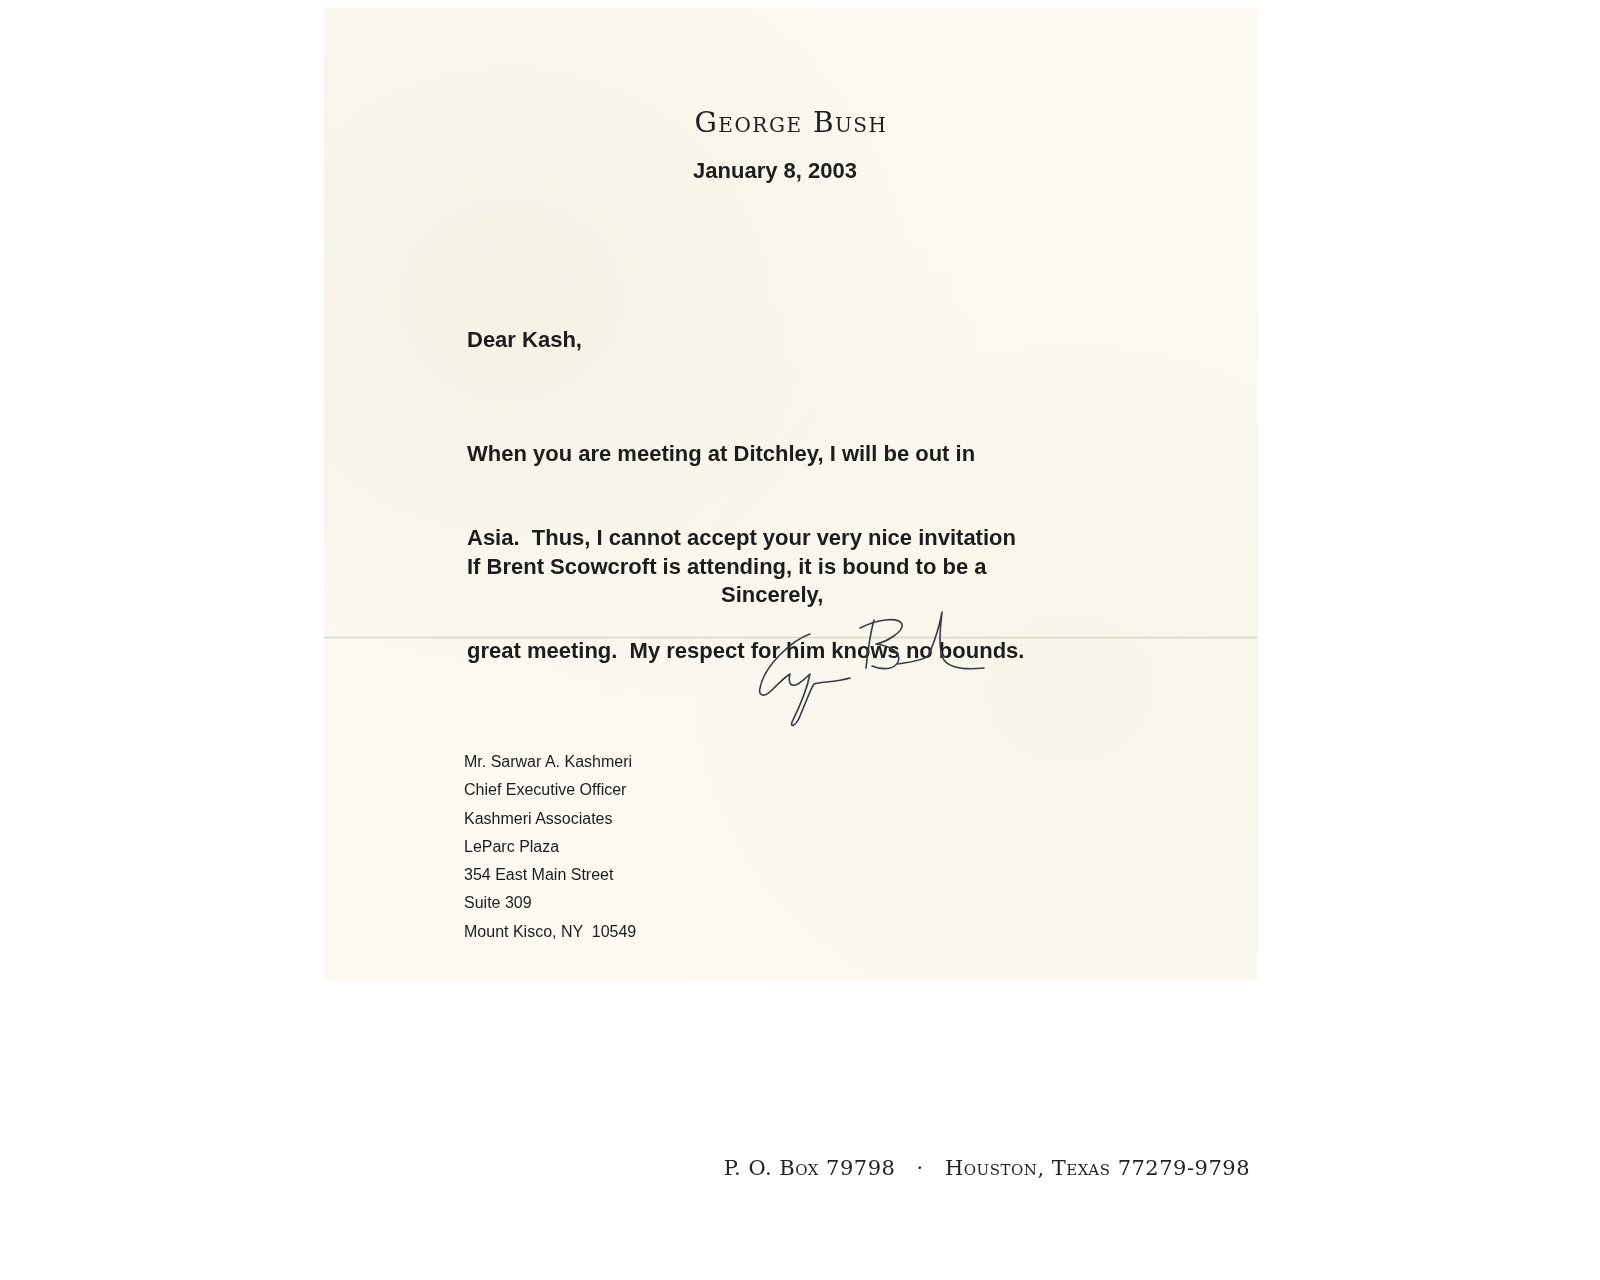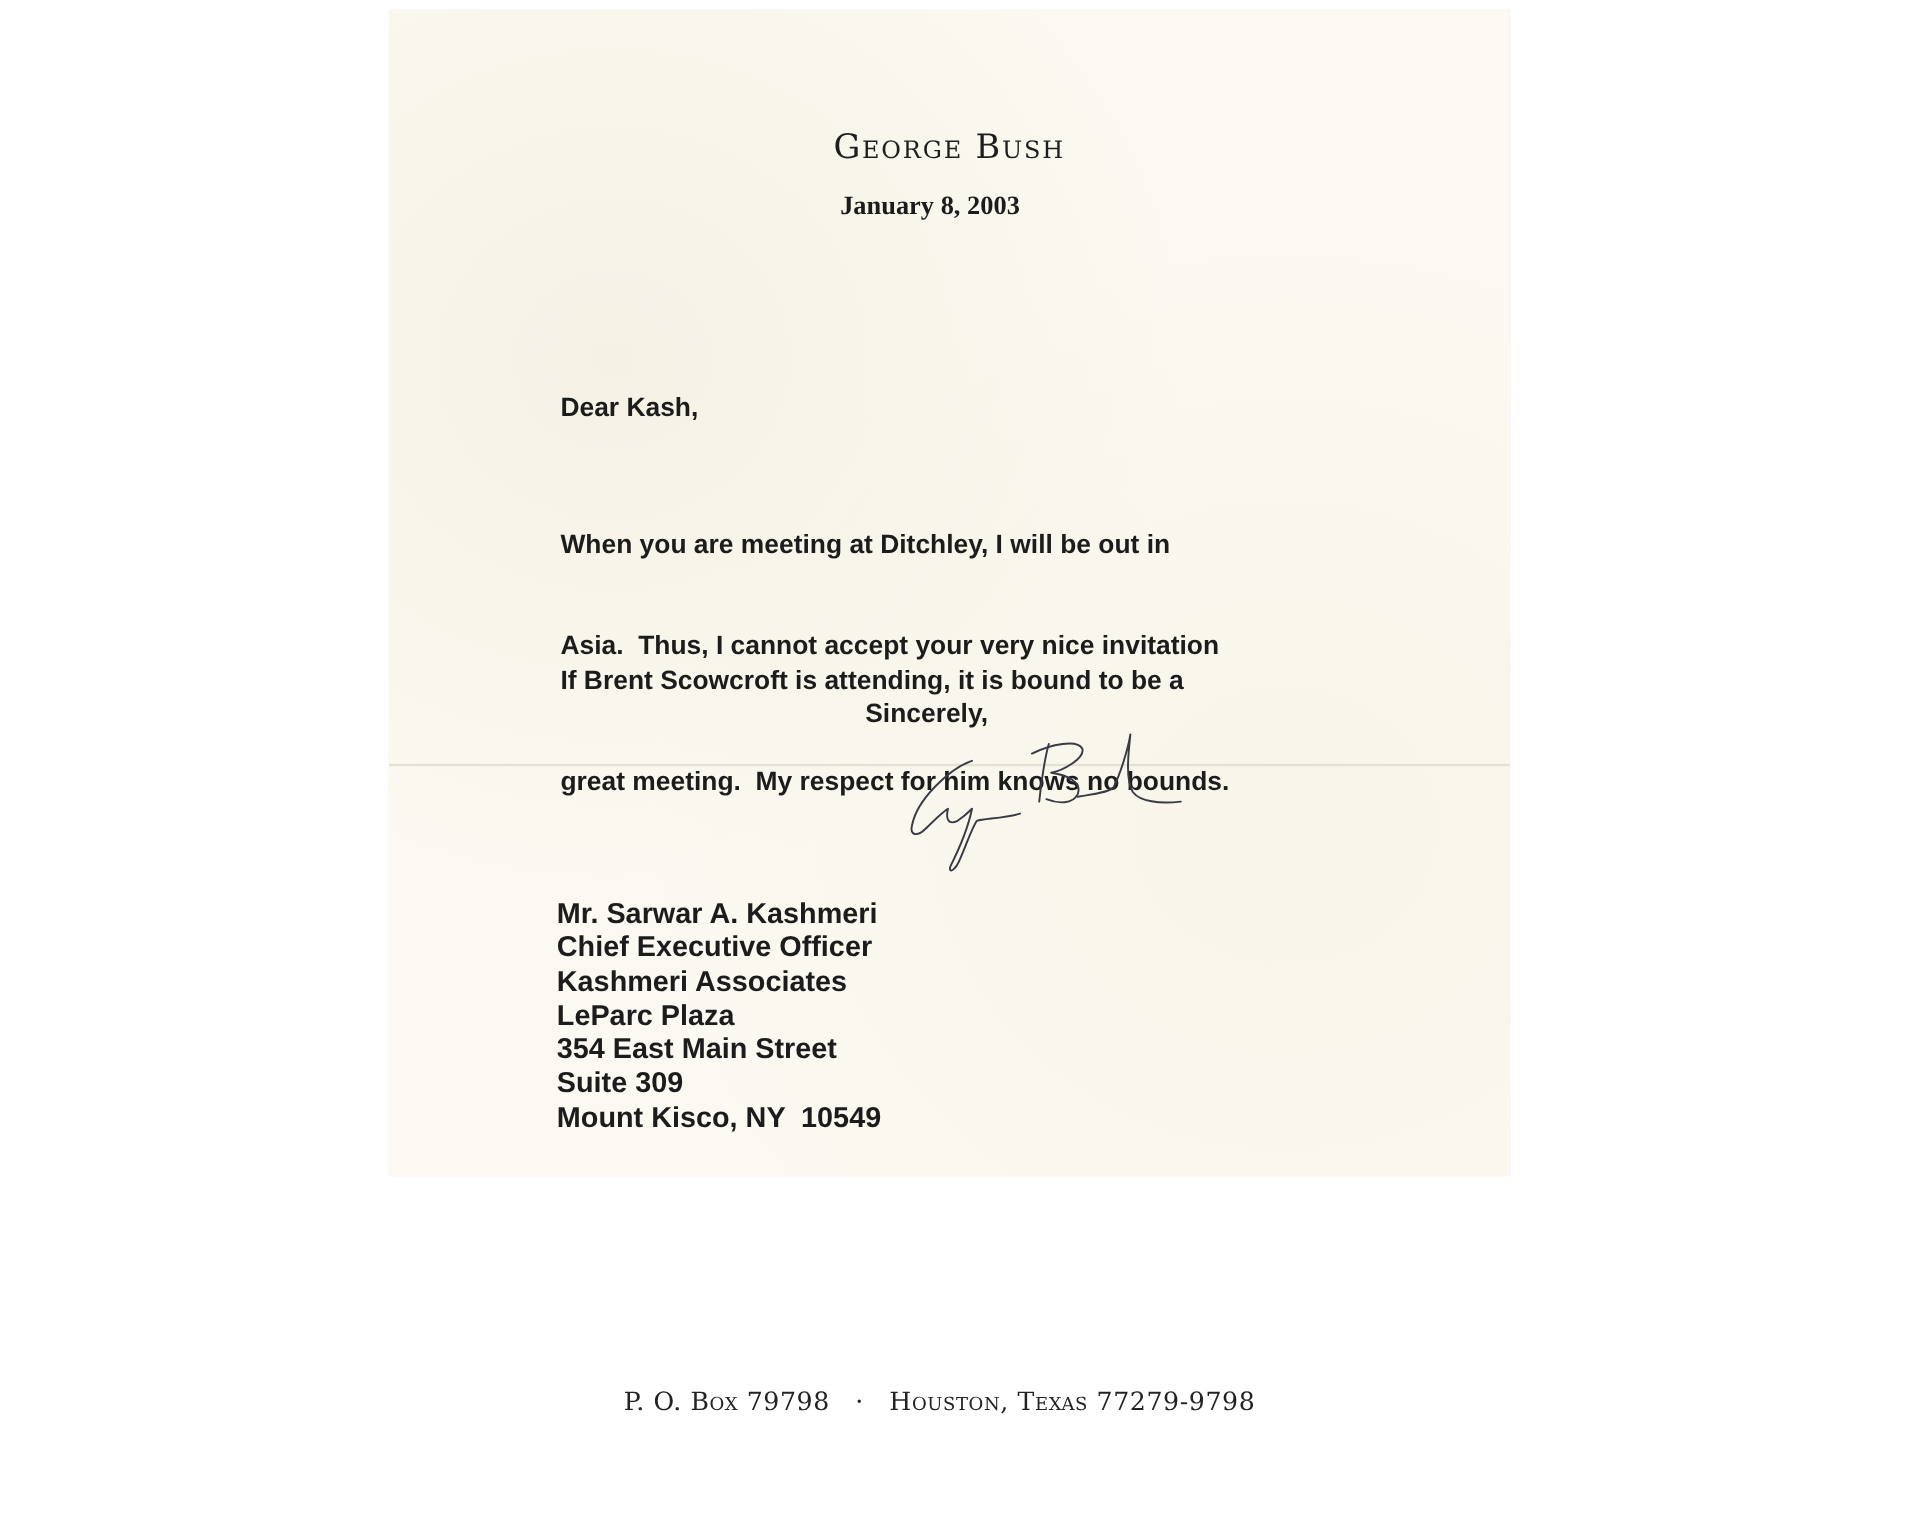--- a/index.html
+++ b/index.html
@@ -42,21 +42,21 @@
       letter-spacing: 1.5px;
       color: #1e1e1e;
       font-weight: normal;
     }
     .date {
       position: absolute;
       left: 0;
       width: 100%;
       top: 150px;
       text-align: center;
-      font-family: Liberation Serif, serif;
+      font-family: Liberation Sans, sans-serif;
       font-weight: bold;
       font-size: 22px;
       color: #1c1c1c;
       padding-left: 0px;
       box-sizing: border-box;
       transform: translateX(-16px);
     }
     .body-text {
       position: absolute;
       left: 143px;
@@ -84,31 +84,31 @@
       left: 428px;
       top: 596px;
       width: 240px;
       height: 130px;
     }
     .address {
       position: absolute;
       left: 140px;
       top: 740px;
       font-family: "Liberation Sans", sans-serif;
-      font-weight: bold;
-      font-size: 24px;
+      font-weight: normal;
+      font-size: 16px;
       line-height: 28.3px;
       color: #1c1c1c;
     }
     .address div { white-space: pre; }
     .footer-line {
       position: absolute;
       left: 0;
       width: 100%;
-      text-align: center;
+      text-align: right;
       font-family: "DejaVu Serif", serif;
       font-variant: small-caps;
       font-size: 21px;
       color: #232323;
       letter-spacing: 0.5px;
     }
     .footer-1 { top: 1148px; transform: translateX(-8px); }
     .footer-2 { top: 1190px; transform: translateX(-6px); }
     .sep {
       display: inline-block;

